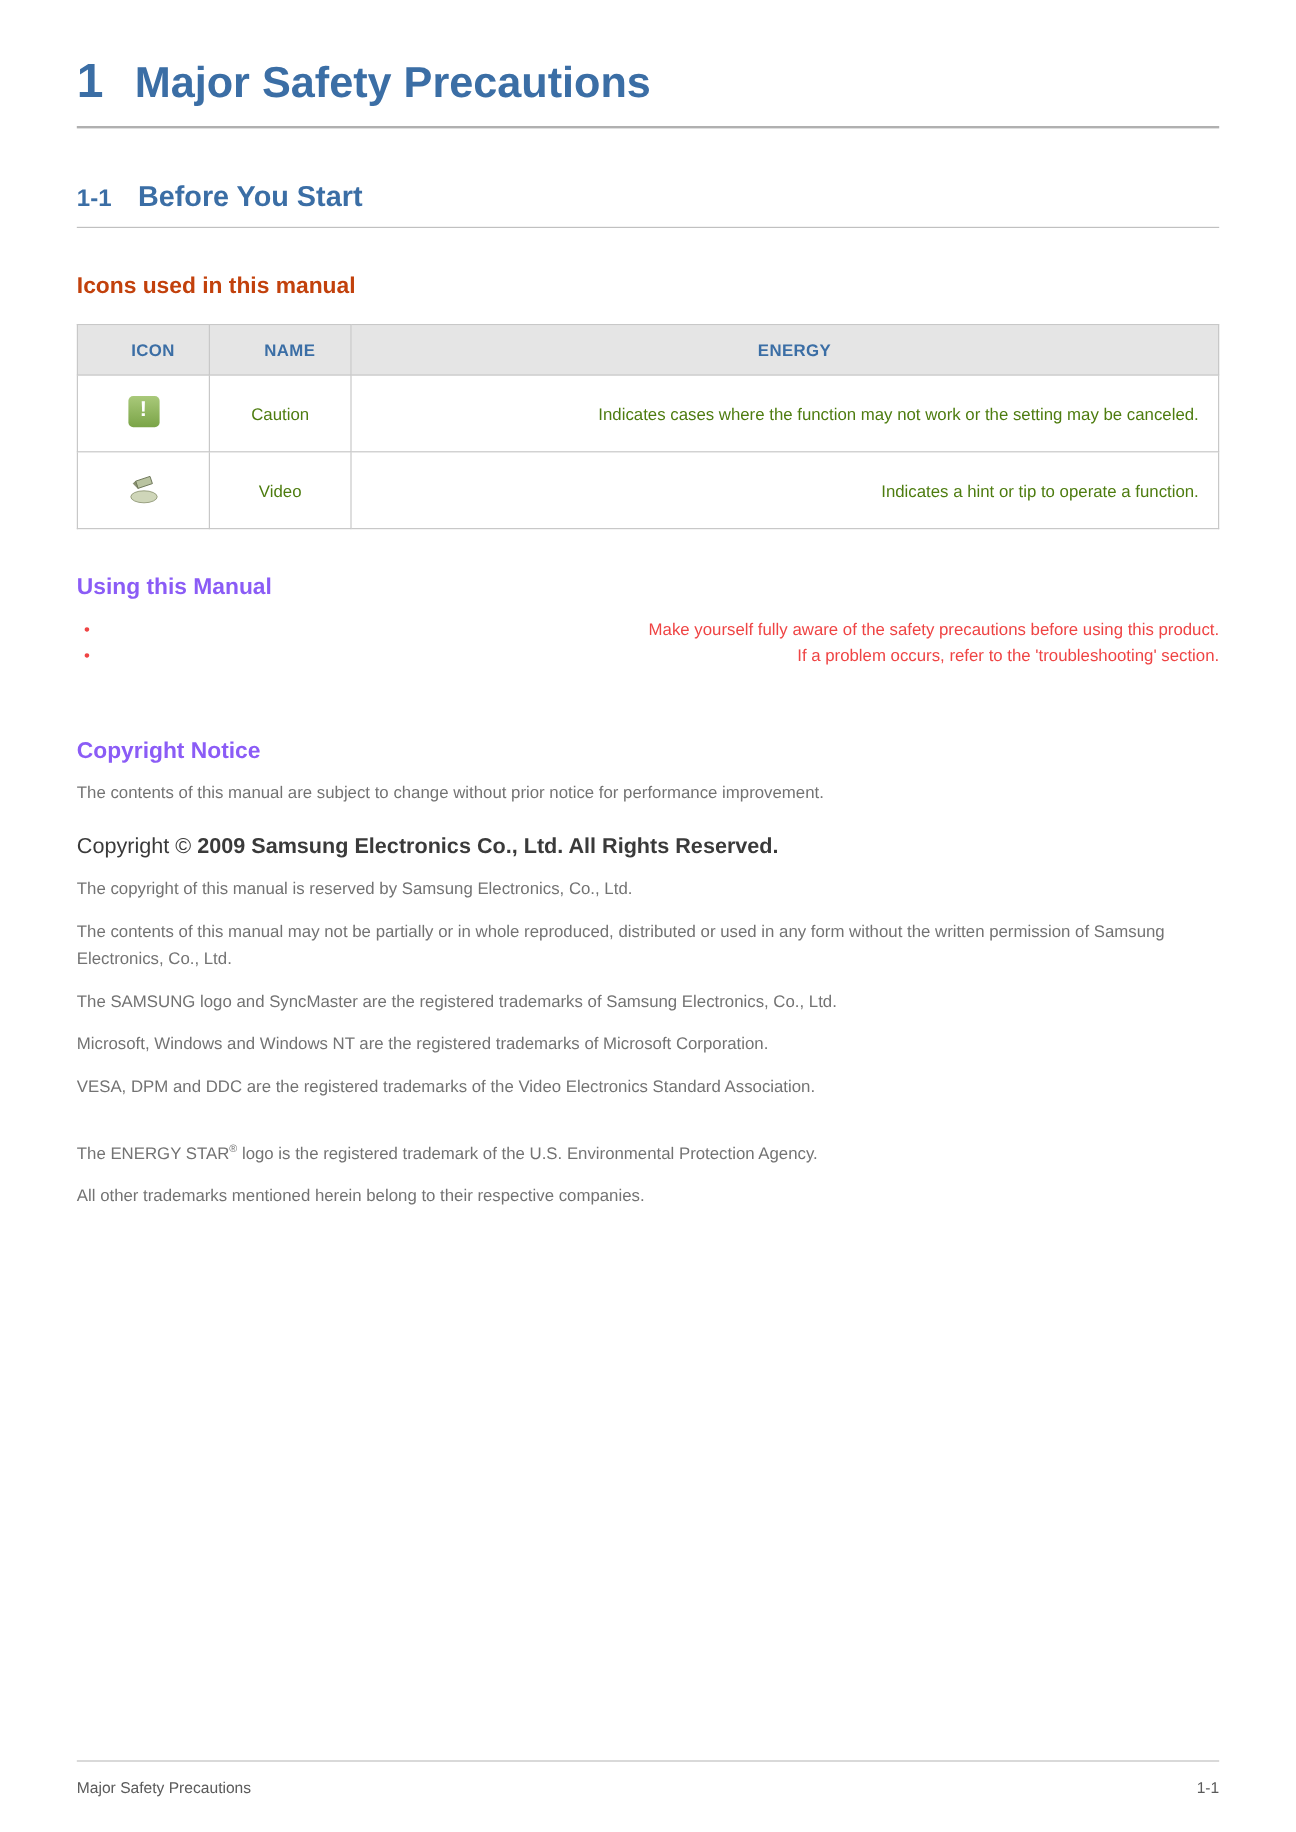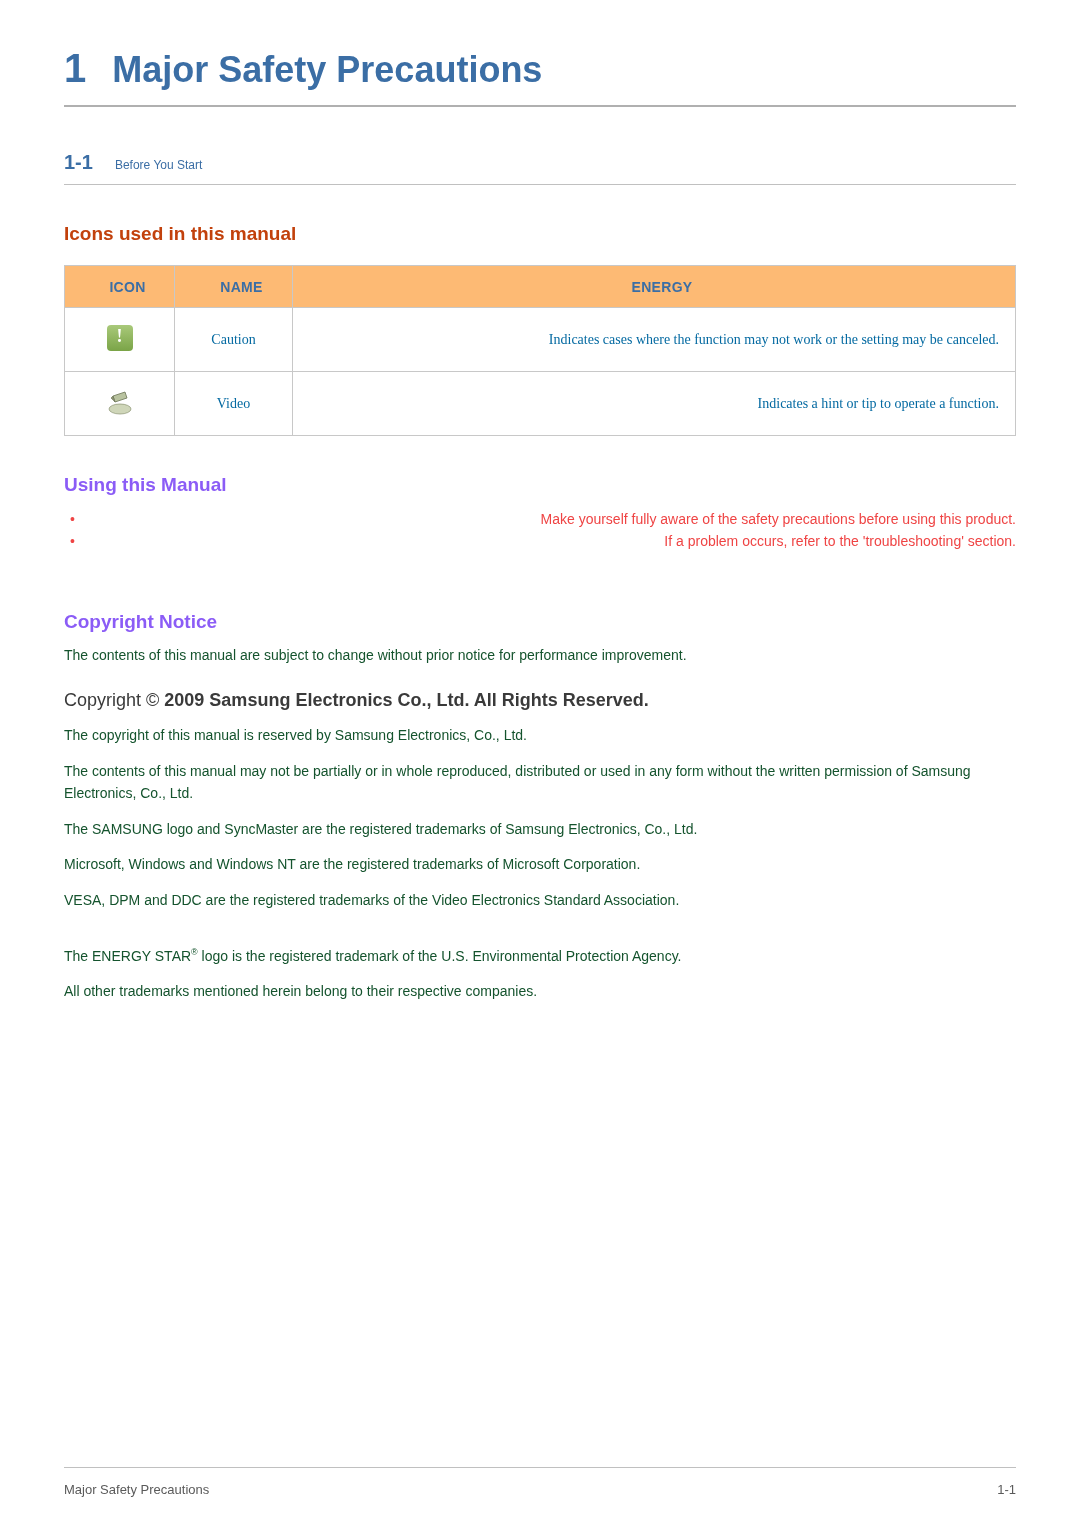--- a/index.html
+++ b/index.html
@@ -41,22 +41,22 @@
       padding-bottom: 10px;
       margin-bottom: 38px;
     }
     .section-number {
       font-size: 20px;
       font-weight: bold;
       color: #3b6ea5;
       margin-right: 22px;
     }
     .section-title {
-      font-size: 12px;
-      font-weight: normal;
+      font-size: 24px;
+      font-weight: bold;
       color: #3b6ea5;
     }
     .subheading {
       font-size: 19px;
       font-weight: bold;
       color: #c2410c;
       margin-bottom: 20px;
     }
     table.icon-table {
       width: 100%;
@@ -64,31 +64,30 @@
       margin-bottom: 38px;
     }
     table.icon-table th,
     table.icon-table td {
       border: 1px solid #c8c8c8;
       text-align: center;
       vertical-align: middle;
       font-size: 14px;
     }
     table.icon-table thead th {
-      background: #fdba74;
+      background: #e5e5e5;
       color: #3b6ea5;
       font-weight: bold;
       height: 42px;
       letter-spacing: 0.3px;
       padding-left: 16px;
     }
     table.icon-table td {
       height: 64px;
-      color: #0369a1;
-      font-family: Liberation Serif, serif;
+      color: #4d7c0f;
     }
     table.icon-table td.meaning {
       text-align: right;
       padding: 0 16px;
     }
     .col-icon { width: 110px; }
     .col-name { width: 118px; }
     .icon-box-caution {
       display: inline-block;
       width: 26px;
@@ -137,21 +136,21 @@
     }
     ul.bullets li::before {
       content: "•";
       position: absolute;
       left: 6px;
       top: 0;
       font-size: 14px;
     }
     .para {
       font-size: 14px;
-      color: #14532d;
+      color: #737373;
       margin-bottom: 14px;
       line-height: 1.55;
     }
     .copyright-line {
       font-size: 18px;
       color: #3a3a3a;
       margin-top: 24px;
       margin-bottom: 14px;
     }
     .copyright-line .bold {

